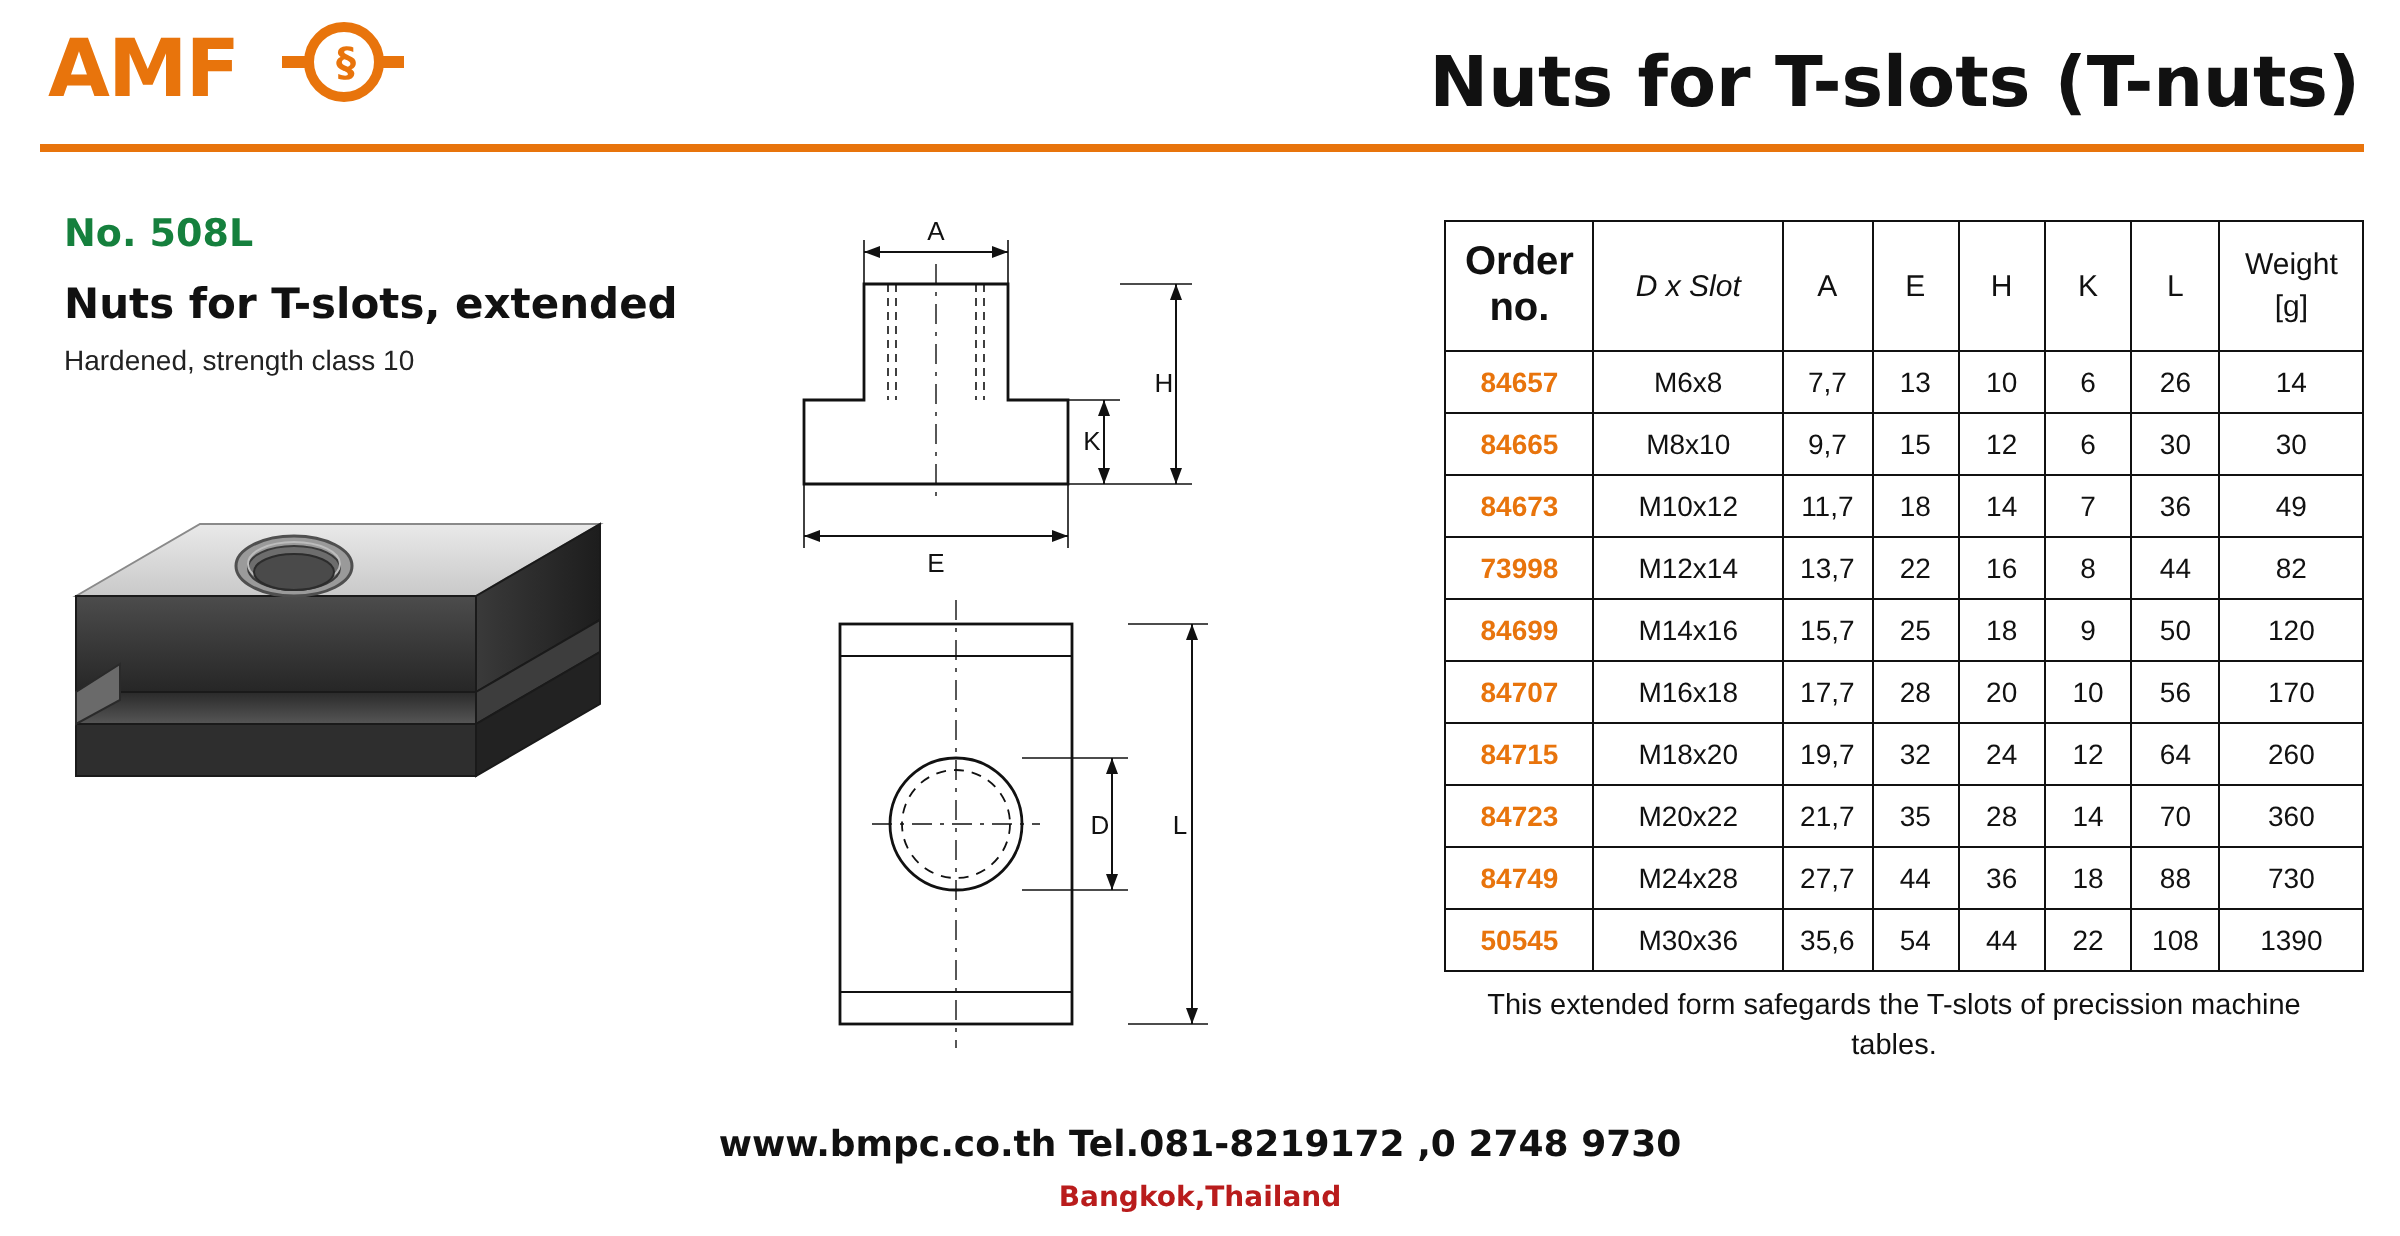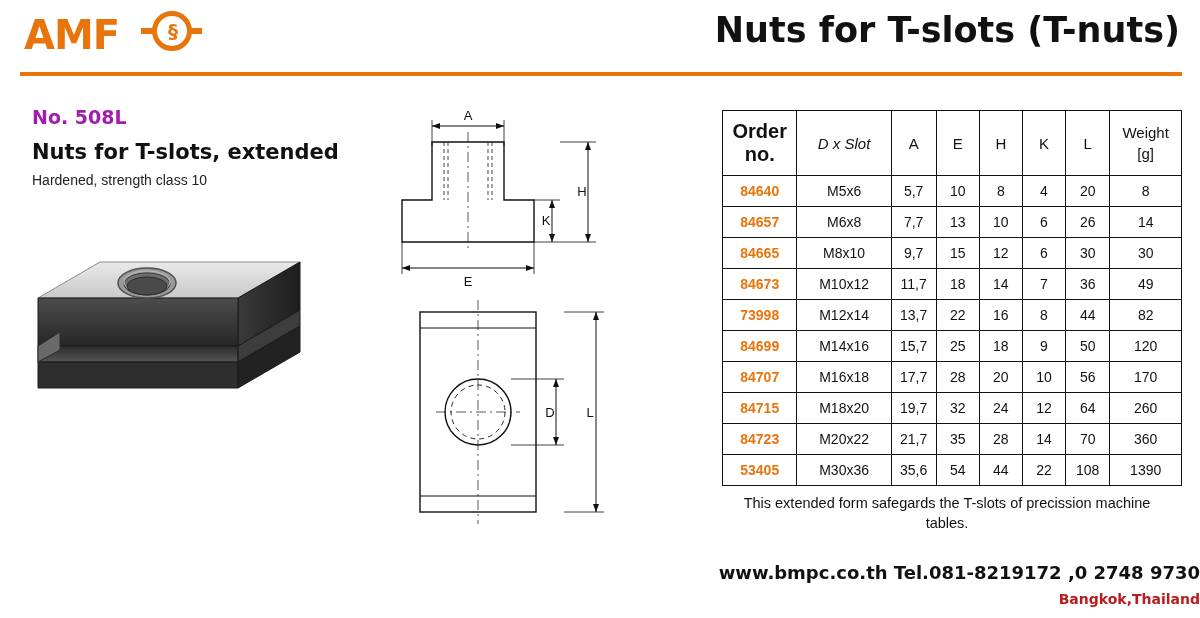--- a/index.html
+++ b/index.html
@@ -76,21 +76,21 @@
     font-family: "DejaVu Sans", sans-serif;
     font-size: 20px;
     font-weight: bold;
     line-height: 24px;
     text-align: center;
   }
 
   .header-title {
     position: absolute;
     right: 20px;
-    top: 10px;
+    top: 22px;
     font-family: "DejaVu Sans", sans-serif;
     font-weight: bold;
     font-size: 35px;
     color: #111;
     letter-spacing: 0px;
     white-space: nowrap;
   }
   .header-rule {
     position: absolute;
     left: 20px;
@@ -104,21 +104,21 @@
   .info {
     position: absolute;
     left: 32px;
     top: 106px;
     width: 380px;
   }
   .info .art-no {
     font-family: "DejaVu Sans", sans-serif;
     font-weight: bold;
     font-size: 19px;
-    color: #a21caf;
+    color: #15803d;
     margin: 0 0 12px 0;
   }
   .info .subtitle {
     font-family: "DejaVu Sans", sans-serif;
     font-weight: bold;
     font-size: 21px;
     color: #111;
     margin: 0 0 8px 0;
   }
   .info .note {
@@ -200,21 +200,21 @@
     line-height: 1.35;
     text-align: center;
   }
 
   
   .footer {
     position: absolute;
     left: 0;
     top: 562px;
     width: 1200px;
-    text-align: right;
+    text-align: center;
   }
   .footer .line1 {
     font-family: "DejaVu Sans", sans-serif;
     font-weight: bold;
     font-size: 18px;
     color: #111;
   }
   .footer .line2 {
     margin-top: 8px;
     font-family: "DejaVu Sans", sans-serif;
@@ -369,30 +369,20 @@
         <th class="dim">K</th>
         <th class="dim">L</th>
         <th class="weight">
           <span>Weight</span><br>
           <span>[g]</span>
         </th>
       </tr>
     </thead>
     <tbody id="specs-body">
         <tr>
-          <td class="order">84640</td>
-          <td>M5x6</td>
-          <td>5,7</td>
-          <td>10</td>
-          <td>8</td>
-          <td>4</td>
-          <td>20</td>
-          <td>8</td>
-        </tr>
-        <tr>
           <td class="order">84657</td>
           <td>M6x8</td>
           <td>7,7</td>
           <td>13</td>
           <td>10</td>
           <td>6</td>
           <td>26</td>
           <td>14</td>
         </tr>
         <tr>
@@ -459,21 +449,31 @@
           <td class="order">84723</td>
           <td>M20x22</td>
           <td>21,7</td>
           <td>35</td>
           <td>28</td>
           <td>14</td>
           <td>70</td>
           <td>360</td>
         </tr>
         <tr>
-          <td class="order">53405</td>
+          <td class="order">84749</td>
+          <td>M24x28</td>
+          <td>27,7</td>
+          <td>44</td>
+          <td>36</td>
+          <td>18</td>
+          <td>88</td>
+          <td>730</td>
+        </tr>
+        <tr>
+          <td class="order">50545</td>
           <td>M30x36</td>
           <td>35,6</td>
           <td>54</td>
           <td>44</td>
           <td>22</td>
           <td>108</td>
           <td>1390</td>
         </tr>
       </tbody>
   </table>

